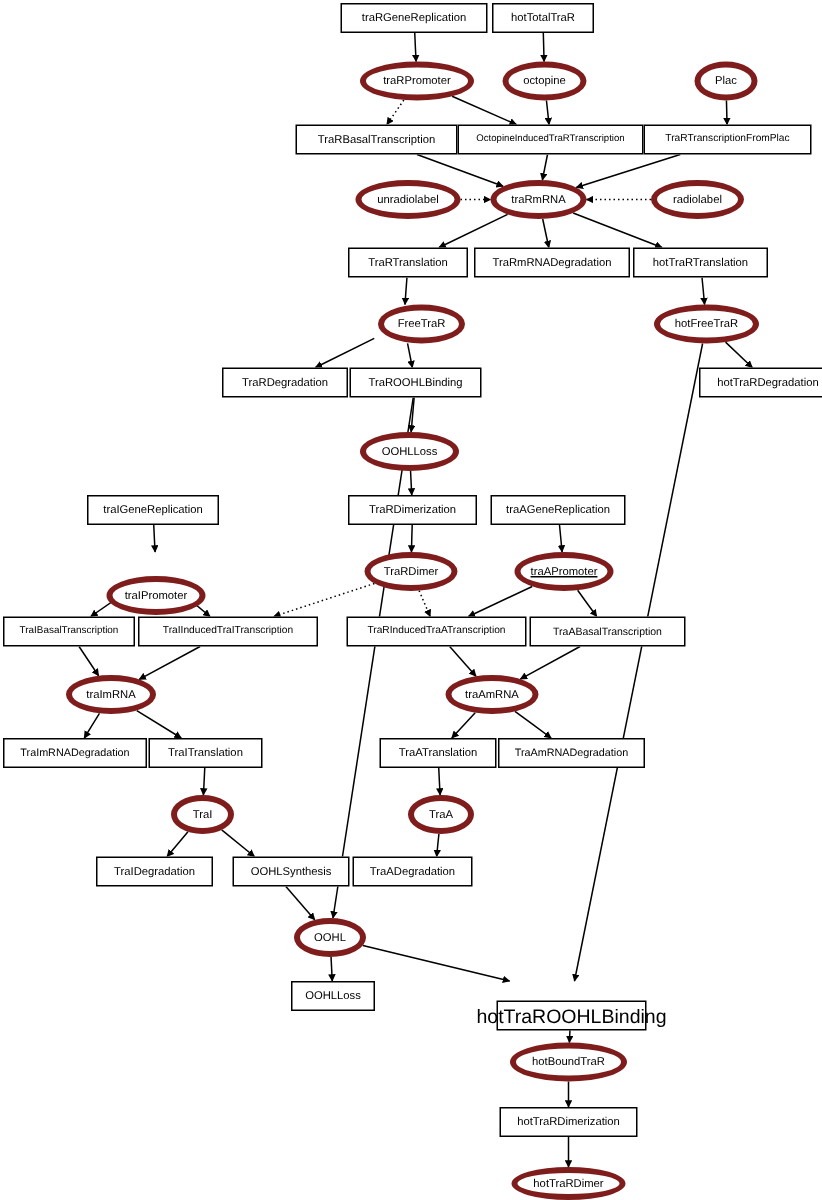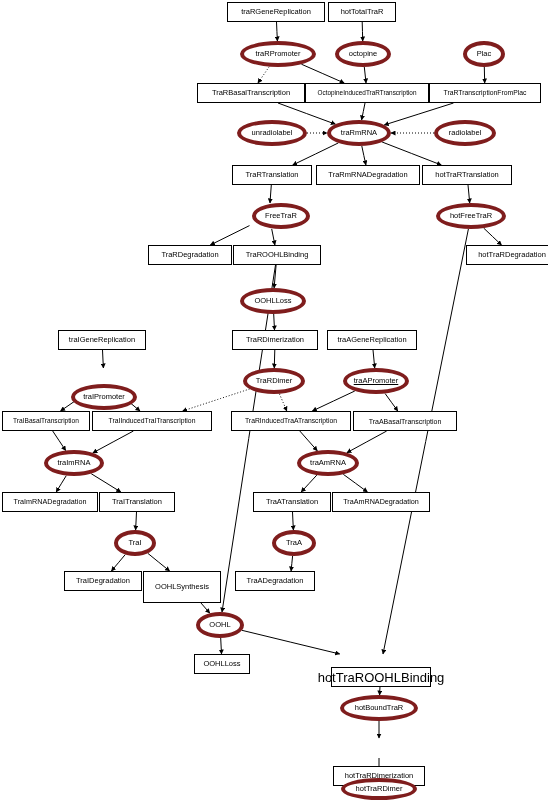--- a/index.html
+++ b/index.html
@@ -142,22 +142,22 @@
       <div class="node-box" style="left: 353px; top: 411px; width: 104px; height: 20px; font-size: 7px;">TraABasalTranscription</div>
       <div class="node-ell" style="left: 44px; top: 450px; width: 60px; height: 26px; font-size: 7.5px;">traImRNA</div>
       <div class="node-ell" style="left: 297px; top: 450px; width: 62px; height: 26px; font-size: 7.5px;">traAmRNA</div>
       <div class="node-box" style="left: 2px; top: 492px; width: 96px; height: 20px; font-size: 7.2px;">TraImRNADegradation</div>
       <div class="node-box" style="left: 99px; top: 492px; width: 76px; height: 20px; font-size: 7.5px;">TraITranslation</div>
       <div class="node-box" style="left: 253px; top: 492px; width: 78px; height: 20px; font-size: 7.5px;">TraATranslation</div>
       <div class="node-box" style="left: 332px; top: 492px; width: 98px; height: 20px; font-size: 7.2px;">TraAmRNADegradation</div>
       <div class="node-ell" style="left: 114px; top: 530px; width: 42px; height: 26px; font-size: 7.5px;">TraI</div>
       <div class="node-ell" style="left: 272px; top: 530px; width: 44px; height: 26px; font-size: 7.5px;">TraA</div>
       <div class="node-box" style="left: 64px; top: 571px; width: 78px; height: 20px; font-size: 7.5px;">TraIDegradation</div>
-      <div class="node-box" style="left: 143px; top: 571px; width: 78px; height: 32px; font-size: 7.5px;">OOHLSynthesis</div>
+      <div class="node-box" style="left: 155px; top: 571px; width: 78px; height: 20px; font-size: 7.5px;">OOHLSynthesis</div>
       <div class="node-box" style="left: 235px; top: 571px; width: 80px; height: 20px; font-size: 7.5px;">TraADegradation</div>
       <div class="node-ell" style="left: 196px; top: 612px; width: 48px; height: 26px; font-size: 7.5px;">OOHL</div>
       <div class="node-box" style="left: 194px; top: 654px; width: 56px; height: 20px; font-size: 7.5px;">OOHLLoss</div>
       <div class="node-box" style="left: 331px; top: 654px; width: 100px; height: 20px; font-size: 13px; margin-top: 13px;">hotTraROOHLBinding</div>
       <div class="node-ell" style="left: 340px; top: 695px; width: 78px; height: 26px; font-size: 7.5px;">hotBoundTraR</div>
-      <div class="node-box" style="left: 333px; top: 738px; width: 92px; height: 20px; font-size: 7.5px; margin-top: 28px;">hotTraRDimerization</div>
+      <div class="node-box" style="left: 333px; top: 738px; width: 92px; height: 20px; font-size: 7.5px;">hotTraRDimerization</div>
       <div class="node-ell" style="left: 341px; top: 778px; width: 76px; height: 22px; font-size: 7.5px;">hotTraRDimer</div>
     </div>
 </div>
 
 </body></html>

